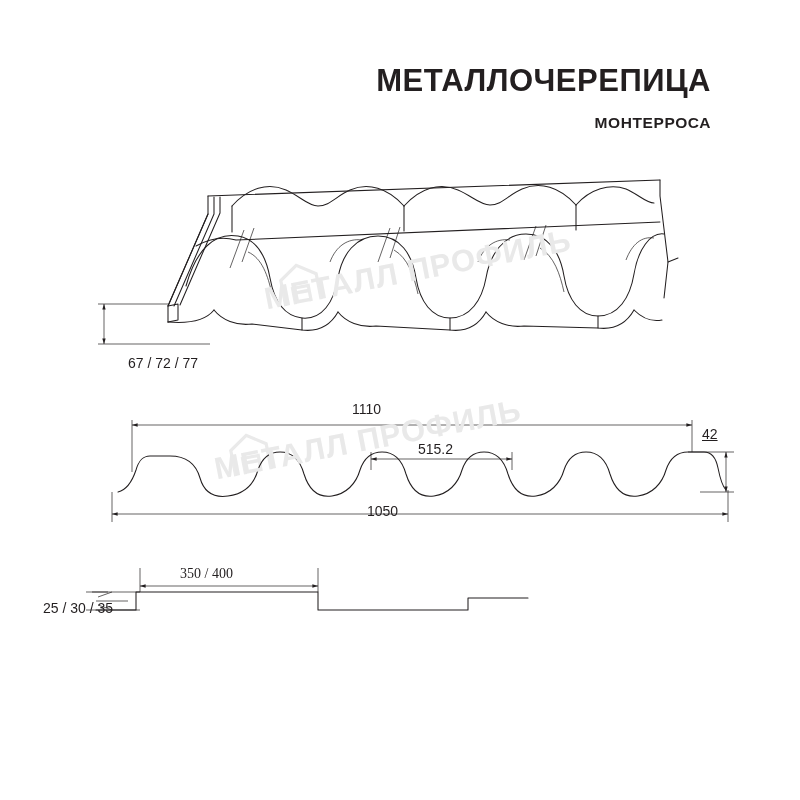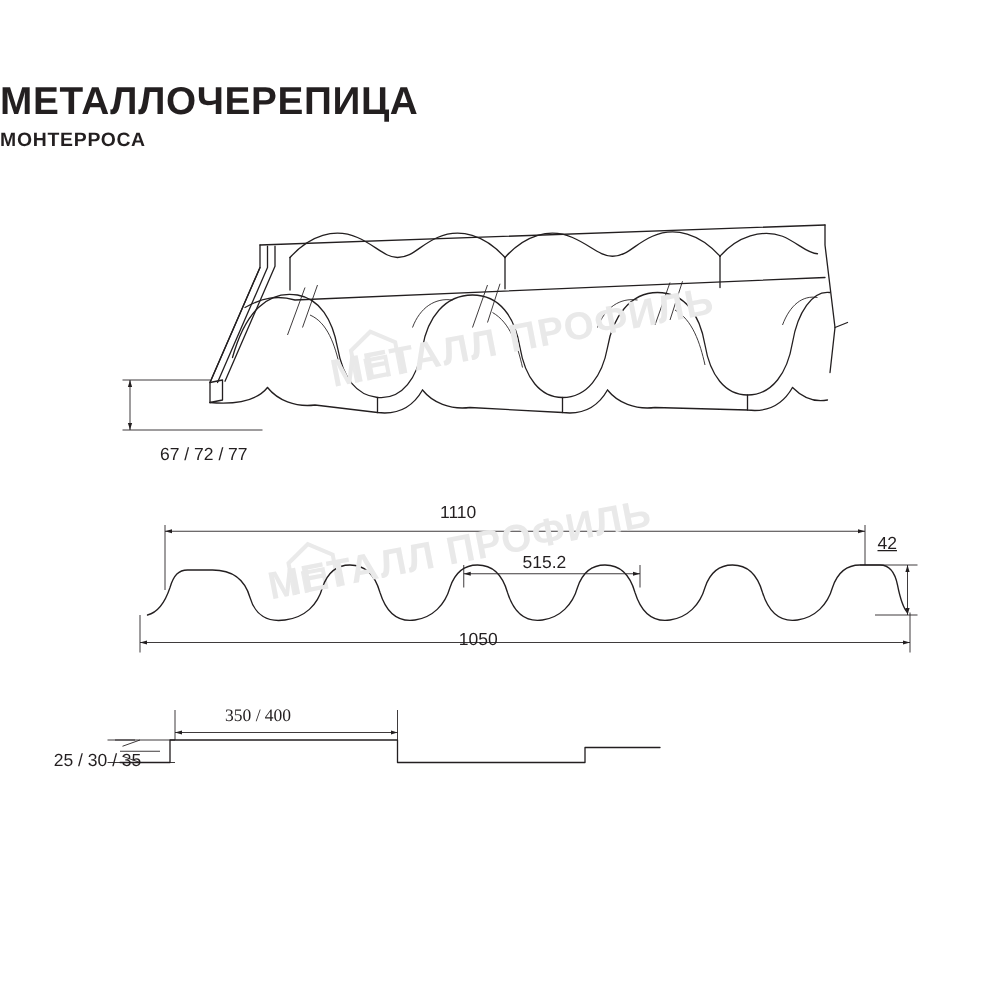--- a/index.html
+++ b/index.html
@@ -19,32 +19,32 @@
     position: absolute;
     inset: 0;
     width: 800px;
     height: 800px;
   }
   .title-block {
     position: absolute;
     top: 64px;
     left: 0;
     width: 711px;
-    text-align: left;
+    text-align: right;
     pointer-events: none;
   }
   .title-main {
     font-size: 31px;
     font-weight: bold;
     letter-spacing: 0.5px;
     color: #231f20;
     line-height: 1.1;
   }
   .title-sub {
-    margin-top: 6px;
+    margin-top: 16px;
     font-size: 15.5px;
     font-weight: bold;
     letter-spacing: 0.6px;
     color: #231f20;
   }
   .dim-label {
     position: absolute;
     font-size: 14px;
     color: #231f20;
     white-space: nowrap;

